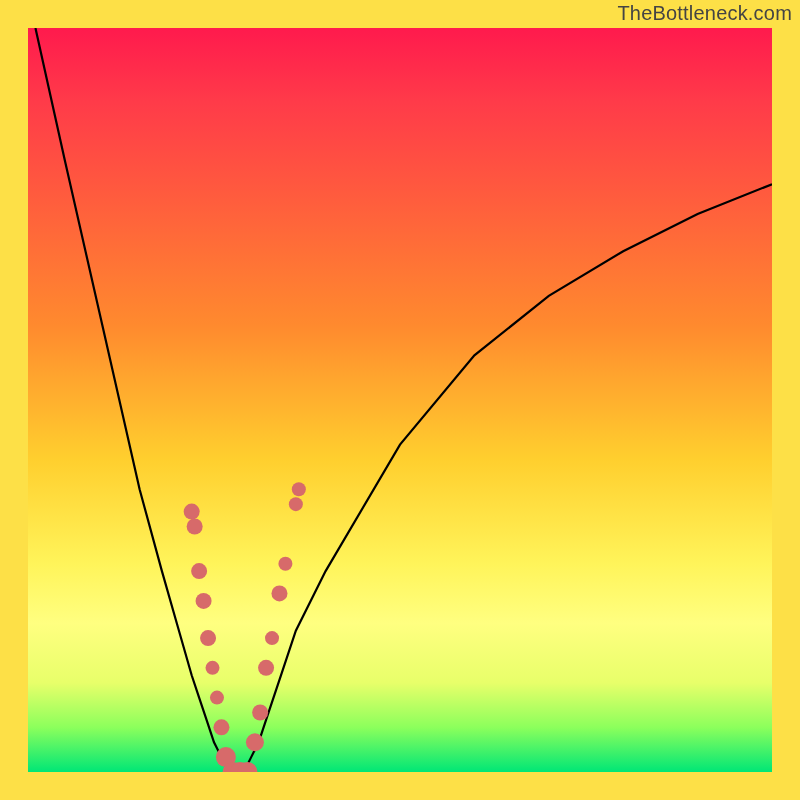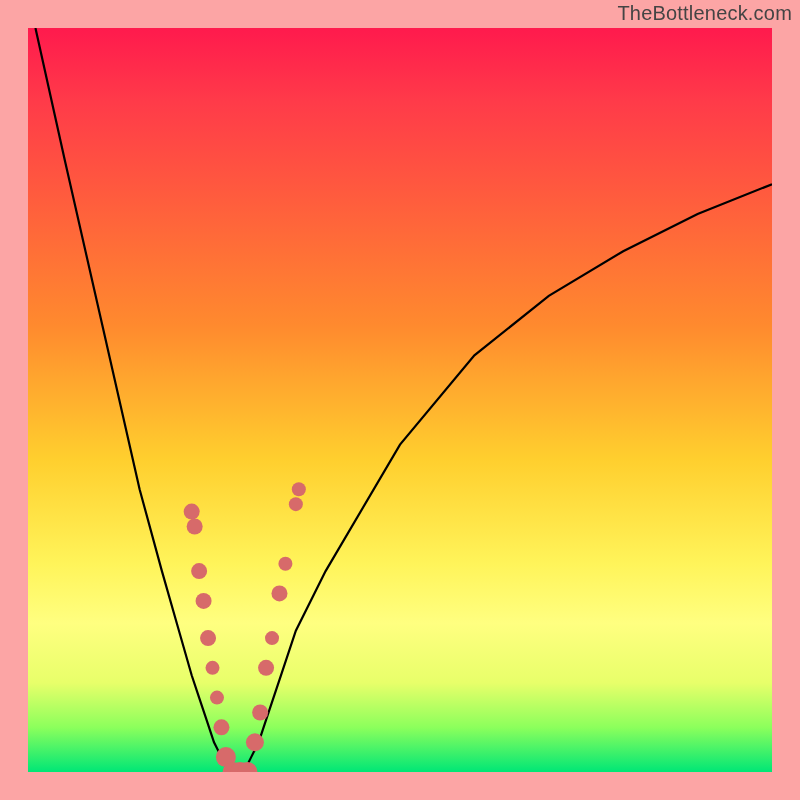--- a/index.html
+++ b/index.html
@@ -7,21 +7,21 @@
     padding: 0;
     width: 800px;
     height: 800px;
     overflow: hidden;
     font-family: Arial, Helvetica, sans-serif;
   }
   .stage {
     position: relative;
     width: 800px;
     height: 800px;
-    background: #fca5a5;
+    background: #fde047;
   }
   .plot-area {
     position: absolute;
     left: 28px;
     top: 28px;
     width: 744px;
     height: 744px;
     background: linear-gradient(
       to bottom,
       #ff1a4d 0%,

